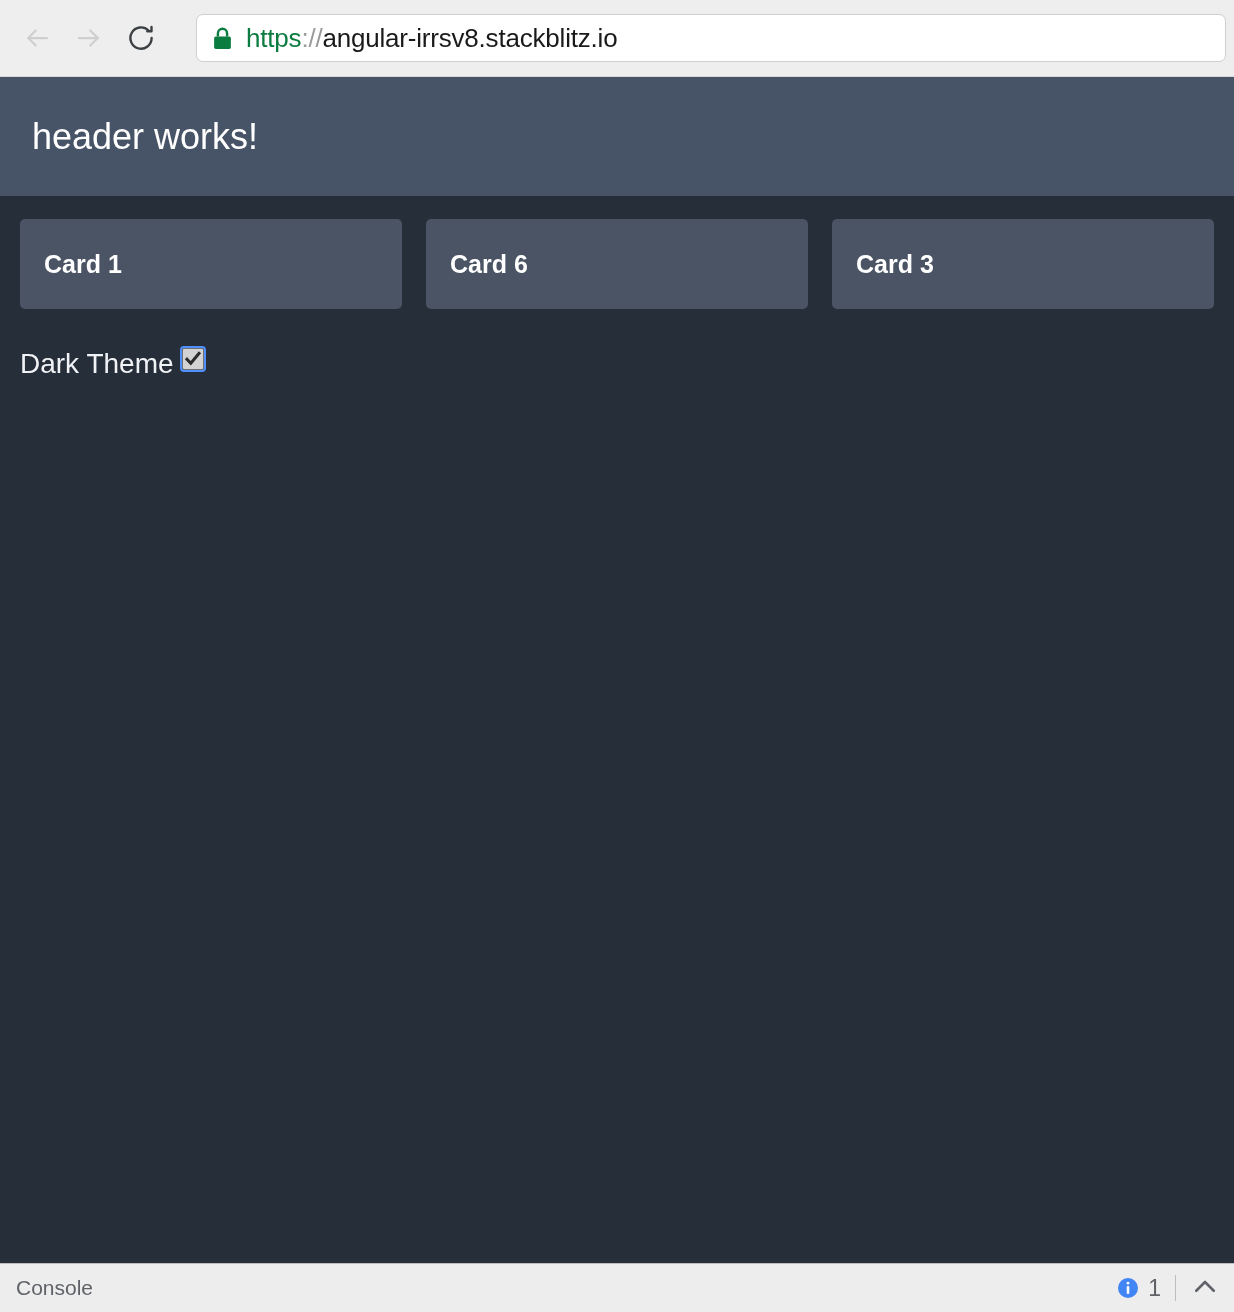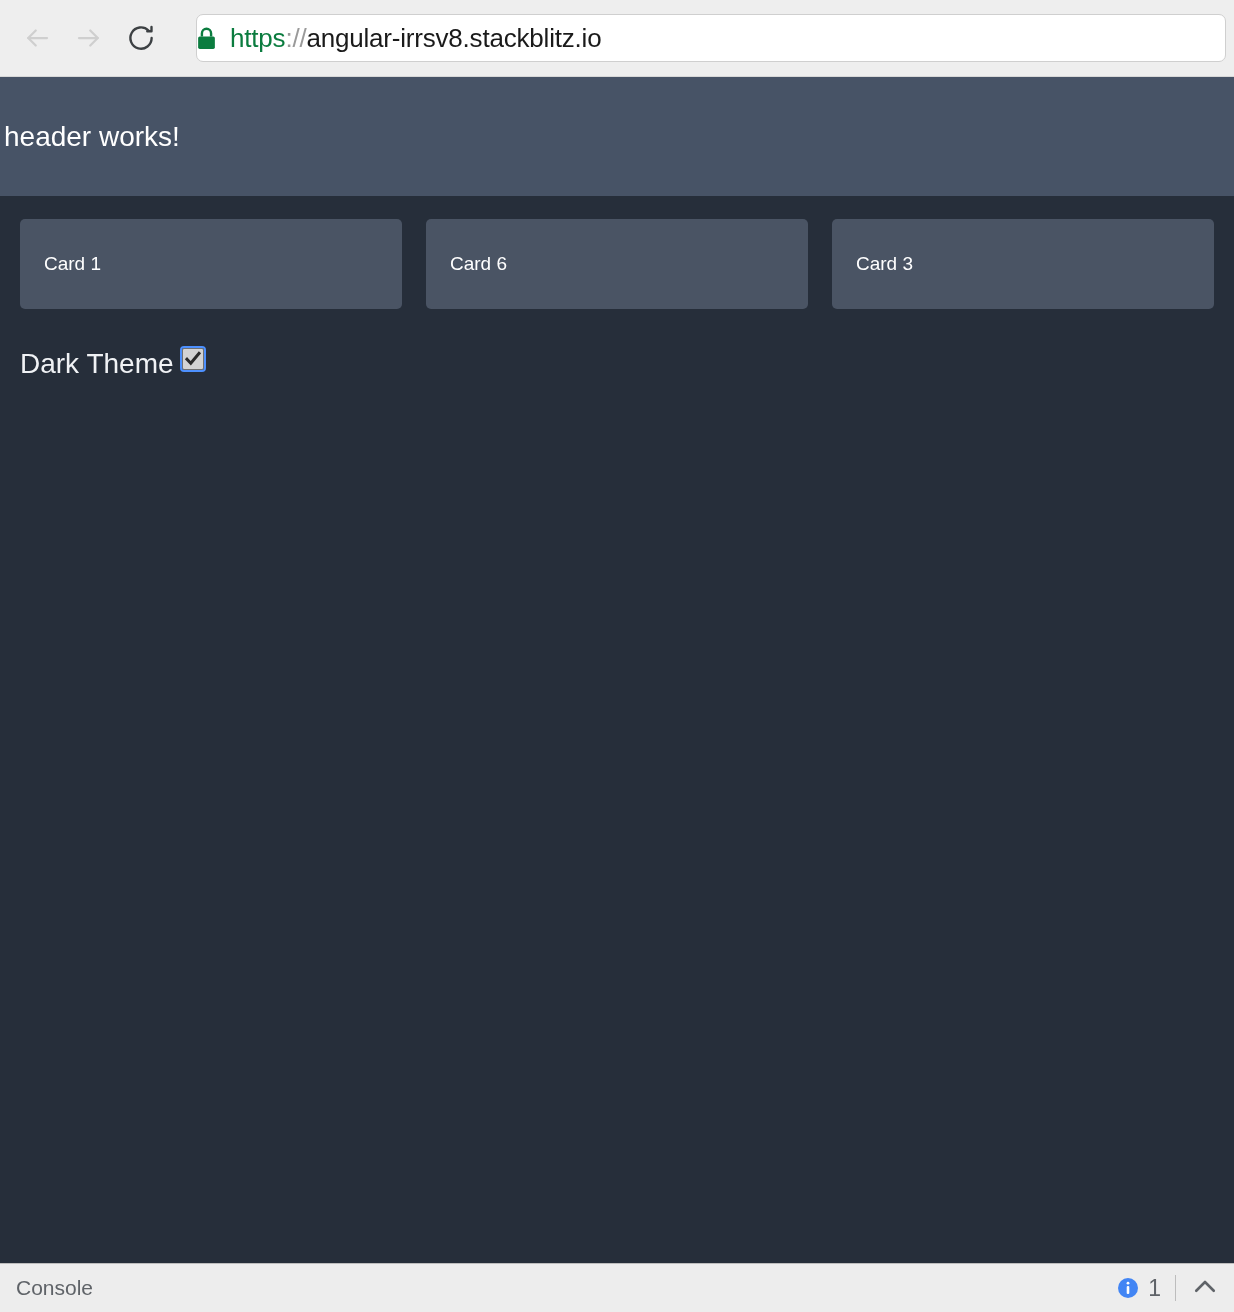--- a/index.html
+++ b/index.html
@@ -47,20 +47,21 @@
     left: 196px;
     top: 14px;
     width: 1030px;
     height: 48px;
     background: #ffffff;
     border: 1px solid #cfcfcf;
     border-radius: 7px;
     box-sizing: border-box;
     display: flex;
     align-items: center;
+    padding-left: 16px;
   }
   .lock-icon {
     flex: 0 0 auto;
     margin-right: 14px;
     display: flex;
     align-items: center;
   }
   .url-text {
     font-size: 26px;
     color: #202124;
@@ -77,22 +78,22 @@
     left: 0;
     top: 77px;
     width: 1234px;
     height: 119px;
     background: #475366;
     display: flex;
     align-items: center;
   }
   .app-header-title {
     color: #ffffff;
-    font-size: 28px;
-    margin-left: 4px;
+    font-size: 36px;
+    margin-left: 32px;
     font-weight: 400;
   }
 
   
   .app-body {
     position: absolute;
     left: 0;
     top: 196px;
     width: 1234px;
     height: 1067px;
@@ -111,22 +112,22 @@
     height: 90px;
     background: #4a5464;
     border-radius: 5px;
     display: flex;
     align-items: center;
     box-sizing: border-box;
     padding-left: 24px;
   }
   .card-label {
     color: #ffffff;
-    font-size: 19px;
-    font-weight: 400;
+    font-size: 25px;
+    font-weight: 700;
   }
 
   .theme-row {
     position: absolute;
     left: 20px;
     top: 152px;
     display: flex;
   }
   .theme-label {
     color: #f0f2f5;

